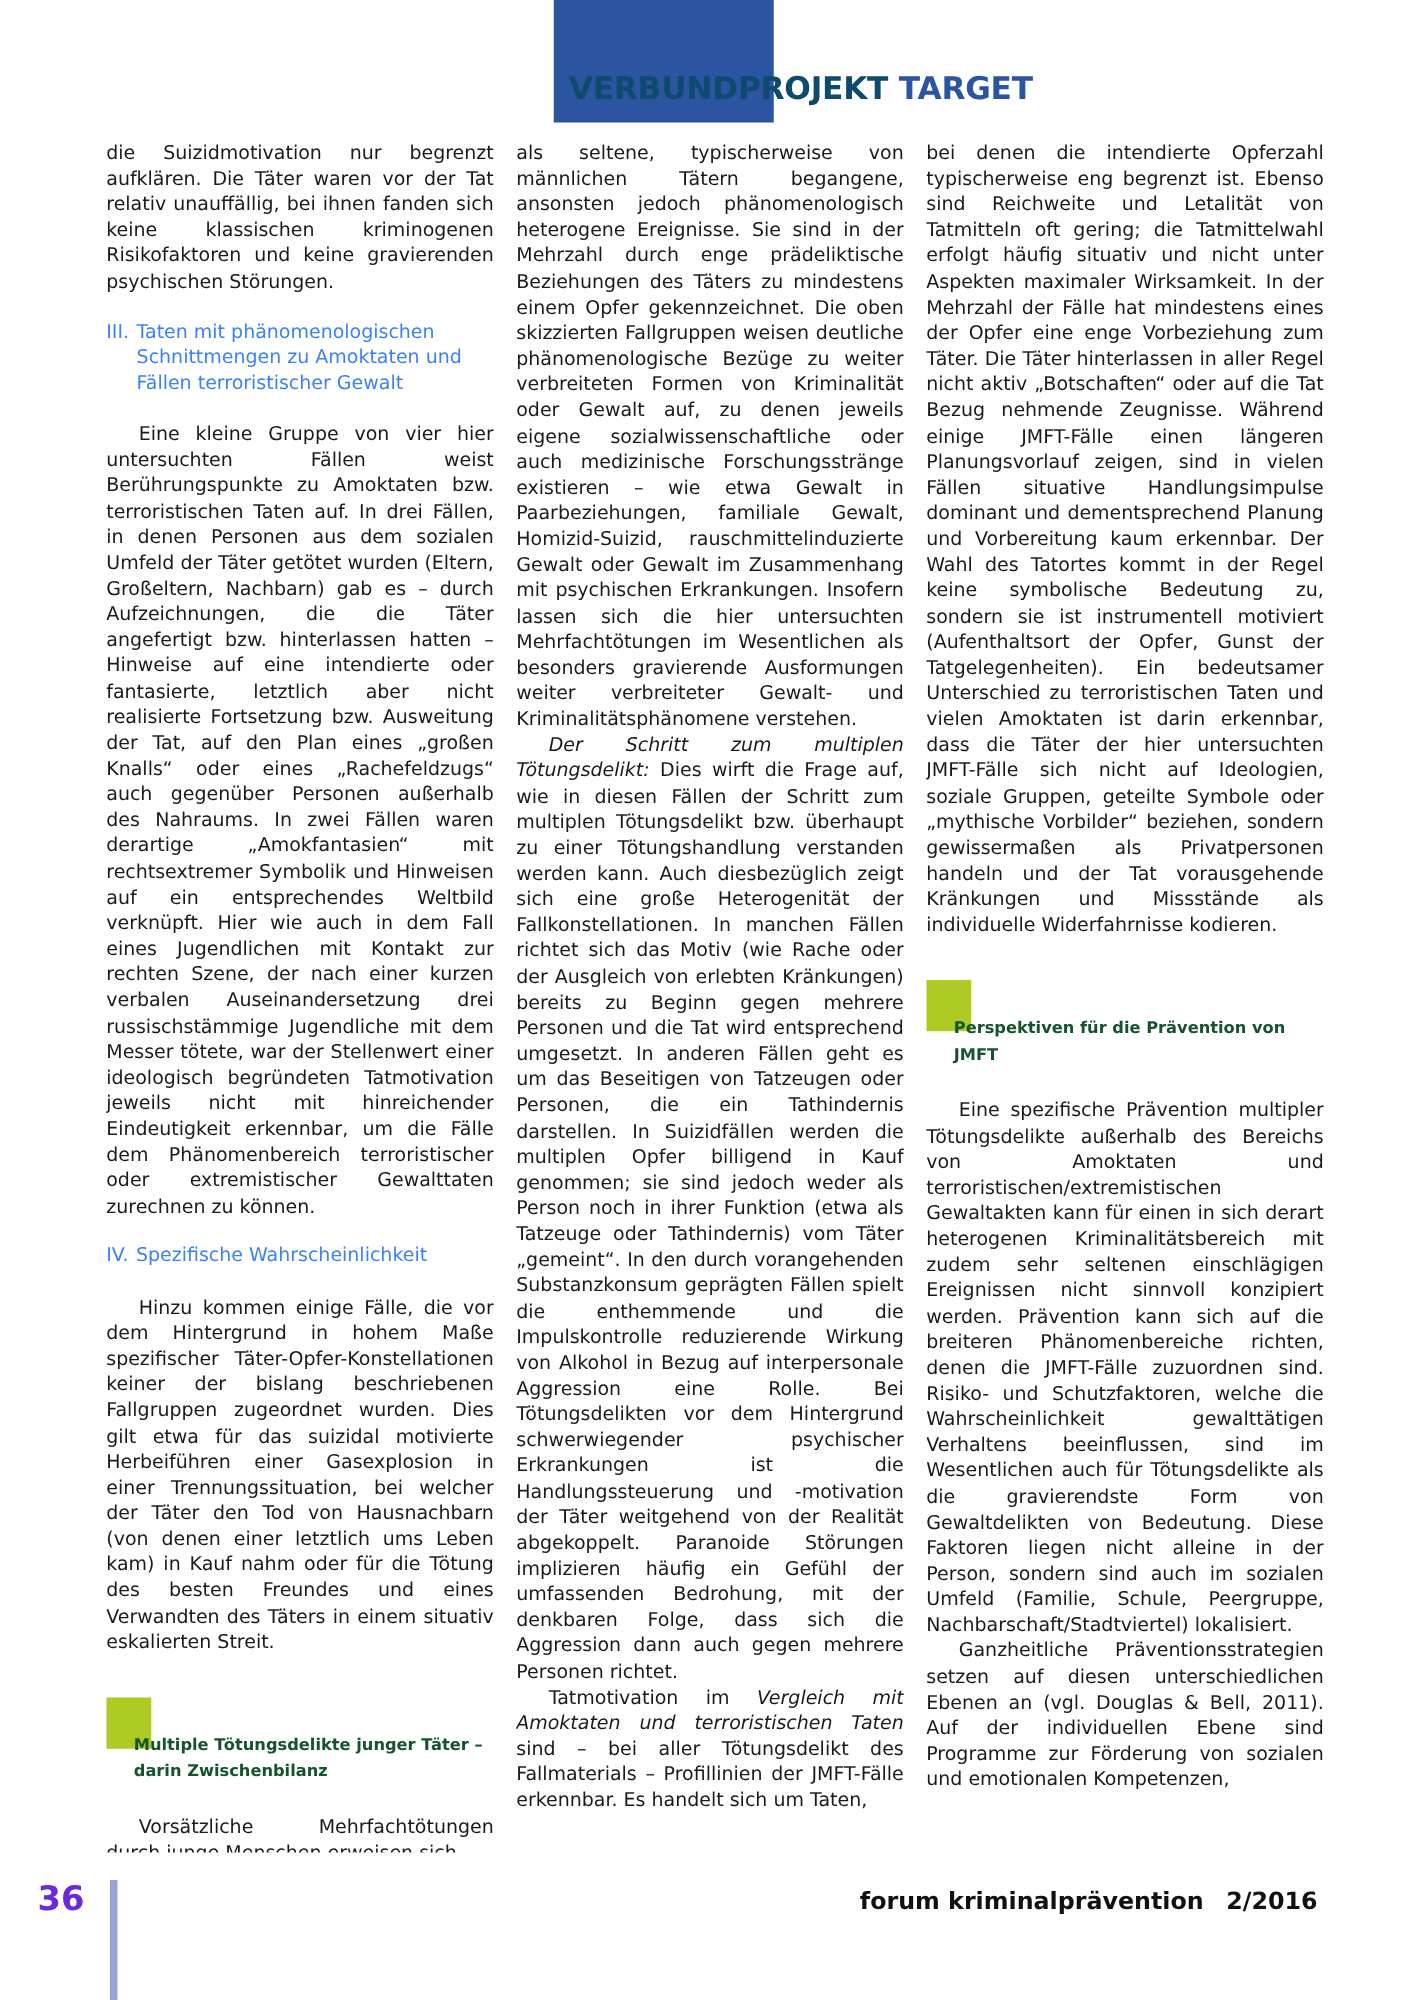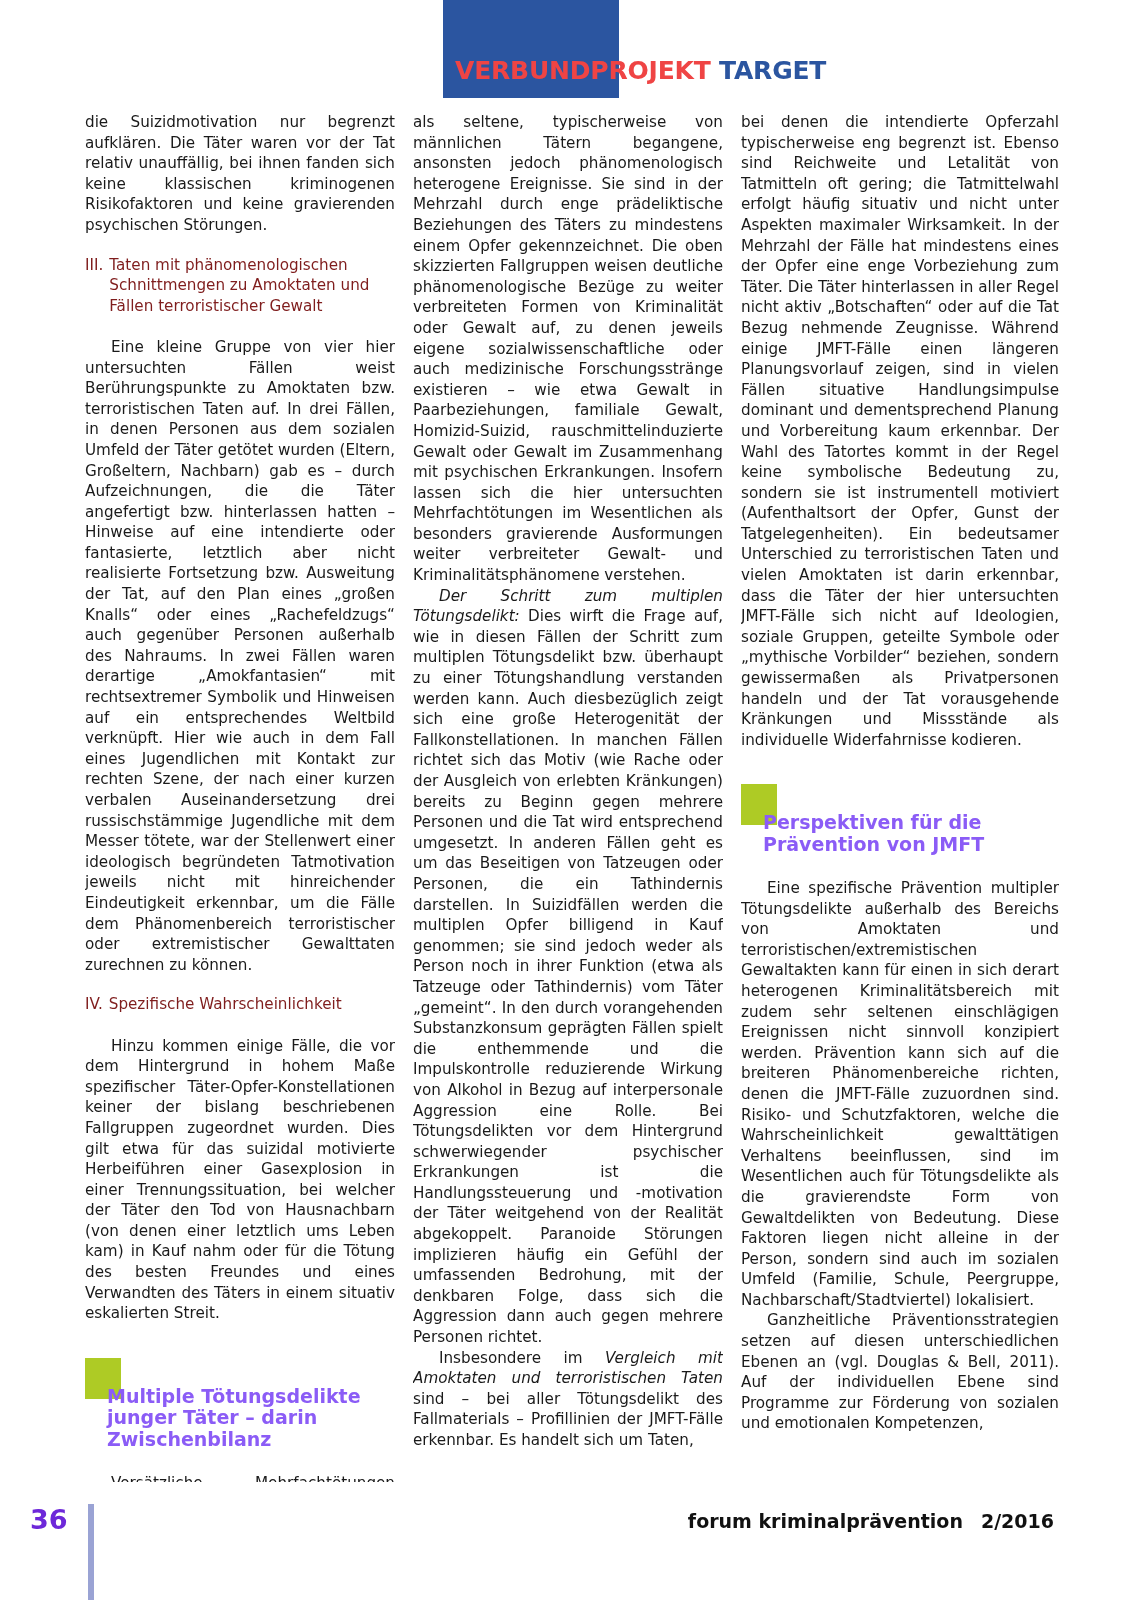--- a/index.html
+++ b/index.html
@@ -35,21 +35,21 @@
     position: absolute;
     left: 455px;
     top: 58px;
     font-size: 25px;
     font-weight: bold;
     letter-spacing: -0.2px;
     white-space: nowrap;
     line-height: 1;
   }
   .header-title .w1 {
-    color: #ef4444;
+    color: #0c4a6e;
   }
   .header-title .w2 {
     color: #2b55a0;
   }
 
   
   .columns {
     position: absolute;
     left: 0;
     top: 112px;
@@ -74,21 +74,21 @@
     margin: 0;
     text-align: justify;
     text-justify: inter-word;
     hyphens: none;
   }
   p.indent { text-indent: 26px; }
   p.noindent { text-indent: 0; }
 
   
   .roman-head {
-    color: #7f1d1d;
+    color: #3b82f6;
     font-size: 15.2px;
     line-height: 20.6px;
     margin-top: 19px;
     margin-bottom: 0;
     display: flex;
     text-align: left;
   }
   .roman-head .num {
     flex: 0 0 auto;
     padding-right: 6px;
@@ -110,23 +110,23 @@
     left: 0;
     top: 0;
     width: 36px;
     height: 41px;
     background: #aecb25;
   }
   .green-head-text {
     position: relative;
     padding-left: 22px;
     padding-top: 28px;
-    color: #8b5cf6;
-    font-weight: bold;
-    font-size: 19px;
+    color: #14532d;
+    font-weight: bold;
+    font-size: 13px;
     line-height: 21.5px;
     text-align: left;
   }
 
   .spacer-para { height: 20.6px; }
 
   em { font-style: italic; }
 
   
   .footer {
@@ -203,21 +203,21 @@
 
     <div class="spacer-para"></div>
     <p class="indent">Vorsätzliche Mehrfachtötungen durch junge Menschen erweisen sich</p>
   </div>
 
   <div class="col col-2">
     <p class="noindent">als seltene, typischerweise von männlichen Tätern begangene, ansonsten jedoch phänomenologisch heterogene Ereignisse. Sie sind in der Mehrzahl durch enge prädeliktische Beziehungen des Täters zu mindestens einem Opfer gekennzeichnet. Die oben skizzierten Fallgruppen weisen deutliche phänomenologische Bezüge zu weiter verbreiteten Formen von Kriminalität oder Gewalt auf, zu denen jeweils eigene sozialwissenschaftliche oder auch medizinische Forschungsstränge existieren – wie etwa Gewalt in Paarbeziehungen, familiale Gewalt, Homizid-Suizid, rauschmittelinduzierte Gewalt oder Gewalt im Zusammenhang mit psychischen Erkrankungen. Insofern lassen sich die hier untersuchten Mehrfachtötungen im Wesentlichen als besonders gravierende Ausformungen weiter verbreiteter Gewalt- und Kriminalitätsphänomene verstehen.</p>
 
     <p class="indent"><em>Der Schritt zum multiplen Tötungsdelikt:</em><span> Dies wirft die Frage auf, wie in diesen Fällen der Schritt zum multiplen Tötungsdelikt bzw. überhaupt zu einer Tötungshandlung verstanden werden kann. Auch diesbezüglich zeigt sich eine große Heterogenität der Fallkonstellationen. In manchen Fällen richtet sich das Motiv (wie Rache oder der Ausgleich von erlebten Kränkungen) bereits zu Beginn gegen mehrere Personen und die Tat wird entsprechend umgesetzt. In anderen Fällen geht es um das Beseitigen von Tatzeugen oder Personen, die ein Tathindernis darstellen. In Suizidfällen werden die multiplen Opfer billigend in Kauf genommen; sie sind jedoch weder als Person noch in ihrer Funktion (etwa als Tatzeuge oder Tathindernis) vom Täter „gemeint“. In den durch vorangehenden Substanzkonsum geprägten Fällen spielt die enthemmende und die Impulskontrolle reduzierende Wirkung von Alkohol in Bezug auf interpersonale Aggression eine Rolle. Bei Tötungsdelikten vor dem Hintergrund schwerwiegender psychischer Erkrankungen ist die Handlungssteuerung und -motivation der Täter weitgehend von der Realität abgekoppelt. Paranoide Störungen implizieren häufig ein Gefühl der umfassenden Bedrohung, mit der denkbaren Folge, dass sich die Aggression dann auch gegen mehrere Personen richtet.</span></p>
 
-    <p class="indent"><span>Insbesondere im </span><em>Vergleich mit Amoktaten und terroristischen Taten</em><span> sind – bei aller Tötungsdelikt des Fallmaterials – Profillinien der JMFT-Fälle erkennbar. Es handelt sich um Taten,</span></p>
+    <p class="indent"><span>Tatmotivation im </span><em>Vergleich mit Amoktaten und terroristischen Taten</em><span> sind – bei aller Tötungsdelikt des Fallmaterials – Profillinien der JMFT-Fälle erkennbar. Es handelt sich um Taten,</span></p>
   </div>
 
   <div class="col col-3">
     <p class="noindent">bei denen die intendierte Opferzahl typischerweise eng begrenzt ist. Ebenso sind Reichweite und Letalität von Tatmitteln oft gering; die Tatmittelwahl erfolgt häufig situativ und nicht unter Aspekten maximaler Wirksamkeit. In der Mehrzahl der Fälle hat mindestens eines der Opfer eine enge Vorbeziehung zum Täter. Die Täter hinterlassen in aller Regel nicht aktiv „Botschaften“ oder auf die Tat Bezug nehmende Zeugnisse. Während einige JMFT-Fälle einen längeren Planungsvorlauf zeigen, sind in vielen Fällen situative Handlungsimpulse dominant und dementsprechend Planung und Vorbereitung kaum erkennbar. Der Wahl des Tatortes kommt in der Regel keine symbolische Bedeutung zu, sondern sie ist instrumentell motiviert (Aufenthaltsort der Opfer, Gunst der Tatgelegenheiten). Ein bedeutsamer Unterschied zu terroristischen Taten und vielen Amoktaten ist darin erkennbar, dass die Täter der hier untersuchten JMFT-Fälle sich nicht auf Ideologien, soziale Gruppen, geteilte Symbole oder „mythische Vorbilder“ beziehen, sondern gewissermaßen als Privatpersonen handeln und der Tat vorausgehende Kränkungen und Missstände als individuelle Widerfahrnisse kodieren.</p>
 
     <div class="green-head-wrap">
       <div class="green-square"></div>
       <div class="green-head-text">Perspektiven für die Prävention von JMFT</div>
     </div>
 

